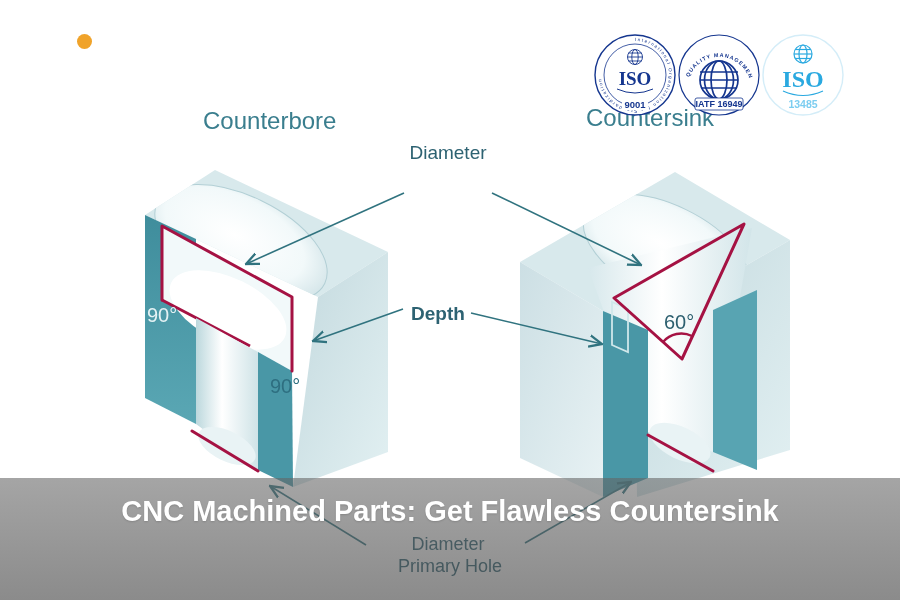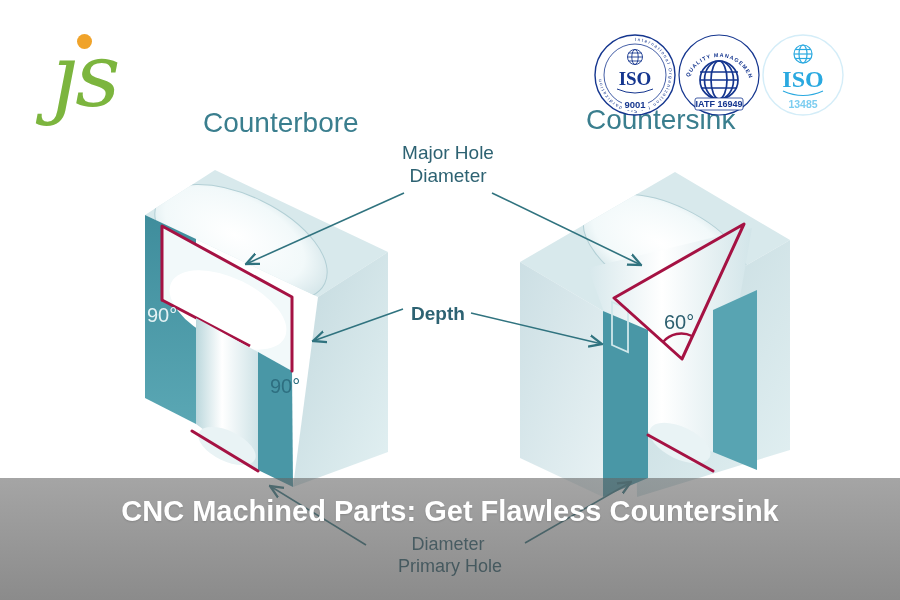--- a/index.html
+++ b/index.html
@@ -13,21 +13,21 @@
   #logo .jtext{
     font-family:"DejaVu Serif",serif;font-style:italic;font-weight:400;
     font-size:88px;line-height:100px;color:#7cb53e;letter-spacing:-2px;
   }
   #logo .dot{
     position:absolute;left:27px;top:8px;width:15px;height:15px;border-radius:50%;
     background:#f0a32a;
   }
   
   .heading{
-    color:#3a7e8e;font-size:28px;font-weight:400;z-index:2;white-space:nowrap;
+    color:#3a7e8e;font-size:24px;font-weight:400;z-index:2;white-space:nowrap;
   }
   #title-counterbore{left:203px;top:107px;}
   #title-countersink{left:586px;top:104px;}
   .note{
     color:#2d6272;font-size:19px;line-height:23px;text-align:center;z-index:1;
   }
   #lbl-majorhole{left:383px;top:141px;width:130px;}
   #lbl-depth{left:404px;top:302px;width:68px;font-weight:bold;}
   #lbl-diameter{left:407px;top:533px;width:82px;font-size:18px;}
   #lbl-primaryhole{left:394px;top:555px;width:112px;font-size:18px;}
@@ -134,21 +134,20 @@
     <path d="M404,193 L246,264" marker-end="url(#ah)"></path>
     <path d="M492,193 L641,265" marker-end="url(#ah)"></path>
     <path d="M403,309 L313,341" marker-end="url(#ah)"></path>
     <path d="M471,313 L602,344" marker-end="url(#ah)"></path>
     <path d="M366,545 L270,486" marker-end="url(#ah)"></path>
     <path d="M525,543 L631,482" marker-end="url(#ah)"></path>
   </g>
 </svg>
 
 <div id="logo" class="abs">
-  <div class="jtext">ȷs</div>
   <div class="dot"></div>
 </div>
 
 <svg id="badge-iso9001" class="badge abs" viewBox="0 0 84 84">
   <defs>
       <path id="ring1" d="M42,8 a34,34 0 1 1 -0.02,0"></path>
     </defs>
   <circle cx="42" cy="42" r="40" fill="#ffffff" stroke="#15368f" stroke-width="1.4"></circle>
   <circle cx="42" cy="42" r="31" fill="none" stroke="#15368f" stroke-width="0.8"></circle>
   <text font-size="4.6" fill="#15368f" letter-spacing="1.4">
@@ -198,21 +197,20 @@
   </g>
   <text x="42" y="54" text-anchor="middle" font-family="Liberation Serif,serif" font-weight="bold" font-size="24" fill="#2aa9e0">ISO</text>
   <path d="M22,58 Q42,67 62,58" fill="none" stroke="#2aa9e0" stroke-width="1.2"></path>
   <text x="42" y="75" text-anchor="middle" font-size="10.5" font-weight="bold" fill="#7ccdf0">13485</text>
 </svg>
 
 <div id="title-counterbore" class="abs heading">Counterbore</div>
 <div id="title-countersink" class="abs heading">Countersink</div>
 
 <div id="lbl-majorhole" class="abs note">
-  <span style="display:block">Major Hole</span>
   <span style="display:block">Diameter</span>
 </div>
 <div id="lbl-depth" class="abs note">Depth</div>
 <div id="lbl-diameter" class="abs note">Diameter</div>
 <div id="lbl-primaryhole" class="abs note">Primary Hole</div>
 
 <div id="banner" class="abs">
   <div class="txt">
     <div>CNC Machined Parts: Get Flawless Countersink</div>
   </div>

